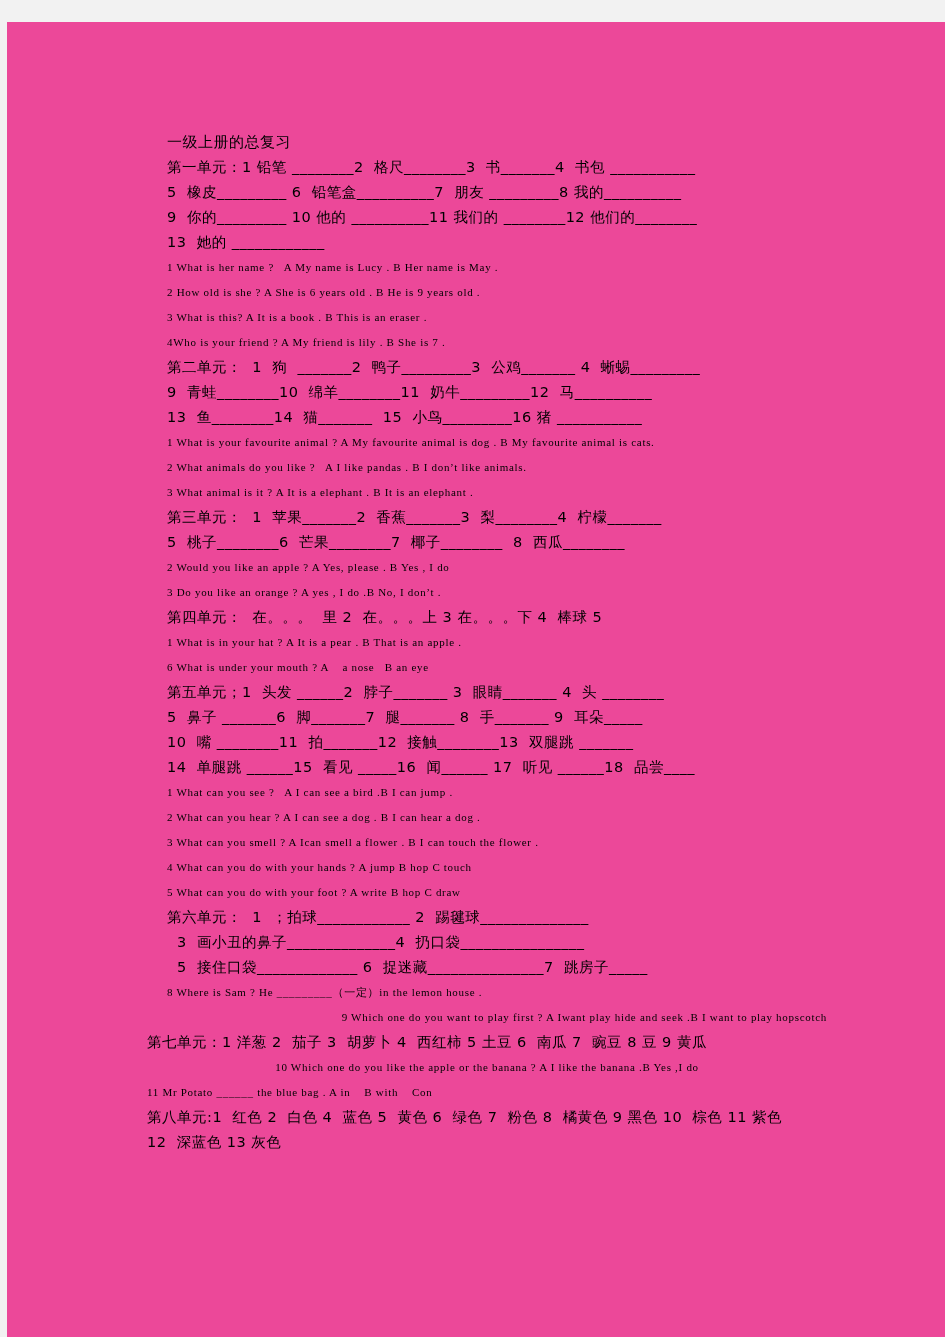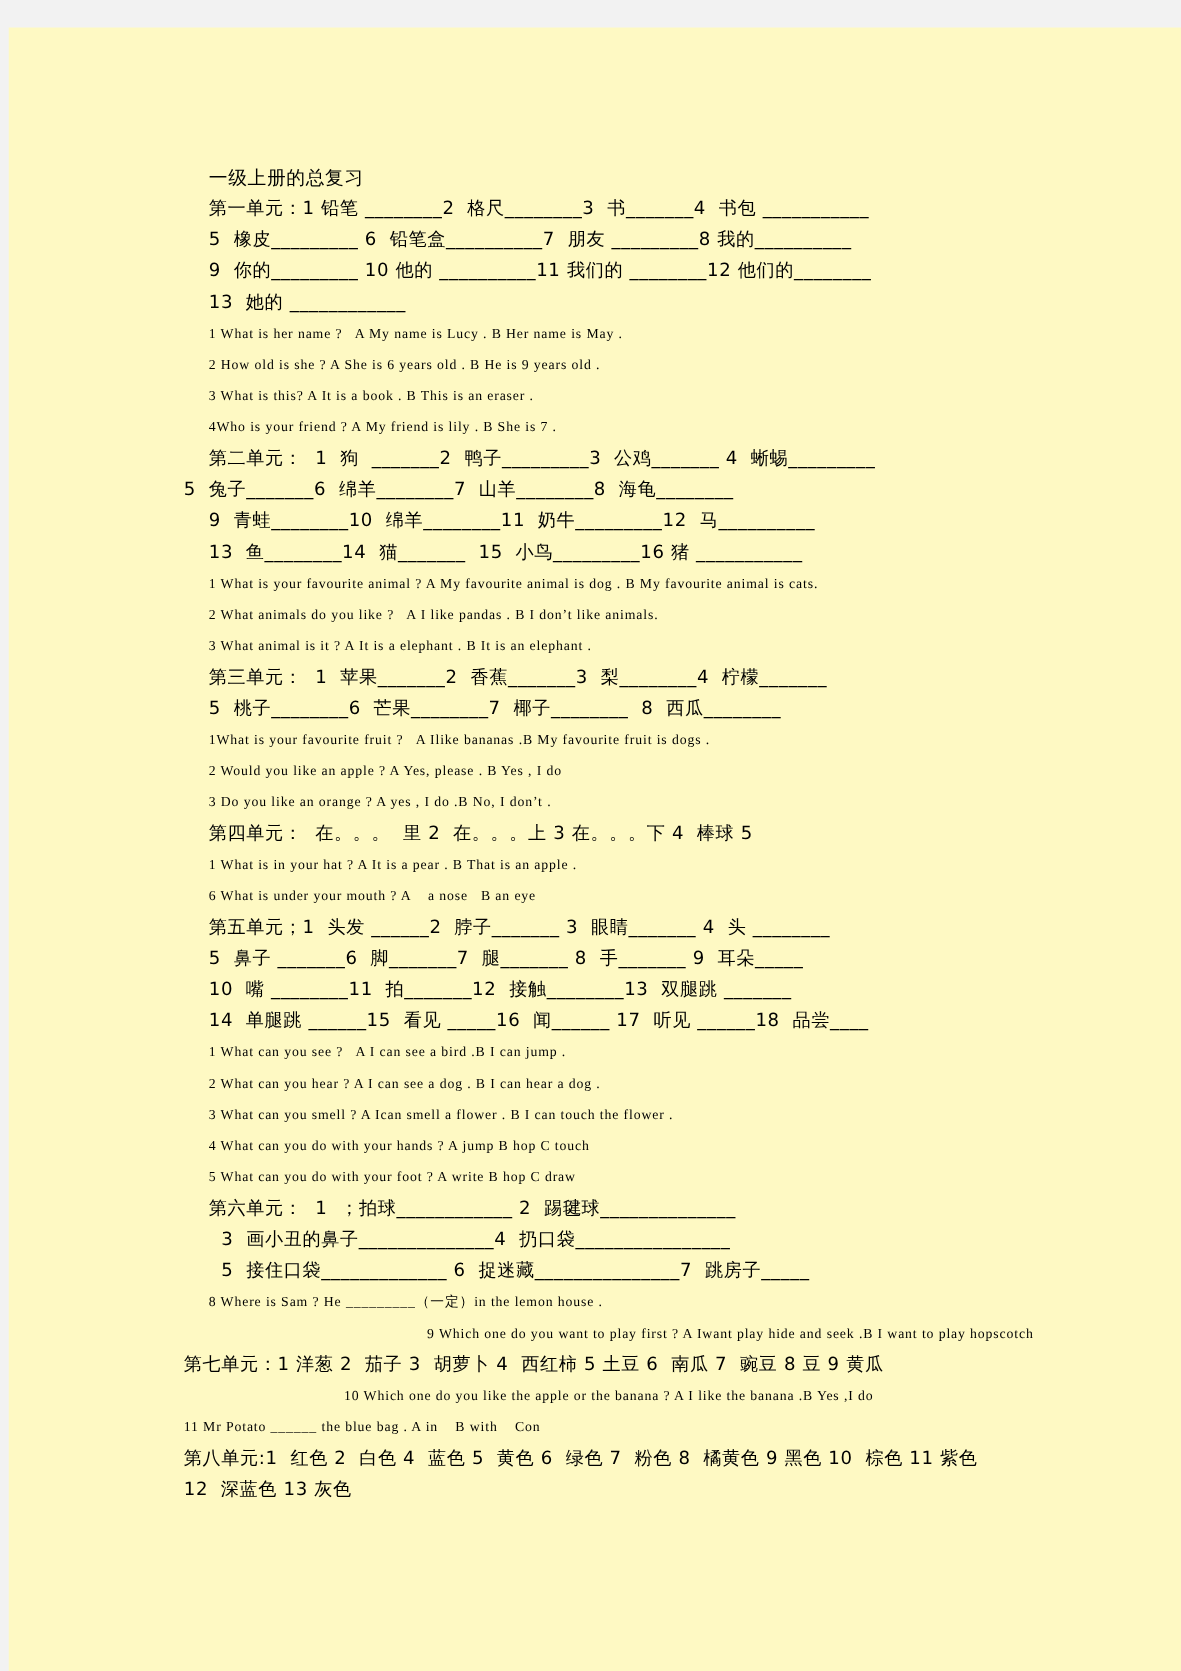--- a/index.html
+++ b/index.html
@@ -12,21 +12,21 @@
     background: #f2f2f2;
     font-family: "Liberation Serif", "DejaVu Serif", serif;
     overflow: hidden;
   }
   #page {
     position: absolute;
     left: 7px;
     top: 22px;
     width: 938px;
     height: 1315px;
-    background: #fef9c3;
+    background: #ec4899;
     box-sizing: border-box;
   }
   #content {
     position: absolute;
     left: 160px;
     top: 108px;
     width: 660px;
   }
   .line {
     font-size: 14.5px;
@@ -54,29 +54,27 @@
       <div class="line cn">一级上册的总复习</div>
       <div class="line cn" style="font-family: &quot;DejaVu Sans&quot;, &quot;Liberation Sans&quot;, sans-serif; font-size: 14.5px;">第一单元：1 铅笔 ________2  格尺________3  书_______4  书包 ___________</div>
       <div class="line cn" style="font-family: &quot;DejaVu Sans&quot;, &quot;Liberation Sans&quot;, sans-serif; font-size: 14.5px;">5  橡皮_________ 6  铅笔盒__________7  朋友 _________8 我的__________</div>
       <div class="line cn" style="font-family: &quot;DejaVu Sans&quot;, &quot;Liberation Sans&quot;, sans-serif; font-size: 14.5px;">9  你的_________ 10 他的 __________11 我们的 ________12 他们的________</div>
       <div class="line cn" style="font-family: &quot;DejaVu Sans&quot;, &quot;Liberation Sans&quot;, sans-serif; font-size: 14.5px;">13  她的 ____________</div>
       <div class="line en">1 What is her name ?   A My name is Lucy . B Her name is May .</div>
       <div class="line en">2 How old is she ? A She is 6 years old . B He is 9 years old .</div>
       <div class="line en">3 What is this? A It is a book . B This is an eraser .</div>
       <div class="line en">4Who is your friend ? A My friend is lily . B She is 7 .</div>
       <div class="line cn" style="font-family: &quot;DejaVu Sans&quot;, &quot;Liberation Sans&quot;, sans-serif; font-size: 14.5px;">第二单元：  1  狗  _______2  鸭子_________3  公鸡_______ 4  蜥蜴_________</div>
-      <div class="line cn" style="margin-left: -20px; font-family: &quot;DejaVu Sans&quot;, &quot;Liberation Sans&quot;, sans-serif; font-size: 14.5px;">5  兔子_______6  绵羊________7  山羊________8  海龟________</div>
       <div class="line cn" style="font-family: &quot;DejaVu Sans&quot;, &quot;Liberation Sans&quot;, sans-serif; font-size: 14.5px;">9  青蛙________10  绵羊________11  奶牛_________12  马__________</div>
       <div class="line cn" style="font-family: &quot;DejaVu Sans&quot;, &quot;Liberation Sans&quot;, sans-serif; font-size: 14.5px;">13  鱼________14  猫_______  15  小鸟_________16 猪 ___________</div>
       <div class="line en">1 What is your favourite animal ? A My favourite animal is dog . B My favourite animal is cats.</div>
       <div class="line en">2 What animals do you like ?   A I like pandas . B I don’t like animals.</div>
       <div class="line en">3 What animal is it ? A It is a elephant . B It is an elephant .</div>
       <div class="line cn" style="font-family: &quot;DejaVu Sans&quot;, &quot;Liberation Sans&quot;, sans-serif; font-size: 14.5px;">第三单元：  1  苹果_______2  香蕉_______3  梨________4  柠檬_______</div>
       <div class="line cn" style="font-family: &quot;DejaVu Sans&quot;, &quot;Liberation Sans&quot;, sans-serif; font-size: 14.5px;">5  桃子________6  芒果________7  椰子________  8  西瓜________</div>
-      <div class="line en">1What is your favourite fruit ?   A Ilike bananas .B My favourite fruit is dogs .</div>
       <div class="line en">2 Would you like an apple ? A Yes, please . B Yes , I do</div>
       <div class="line en">3 Do you like an orange ? A yes , I do .B No, I don’t .</div>
       <div class="line cn" style="font-family: &quot;DejaVu Sans&quot;, &quot;Liberation Sans&quot;, sans-serif; font-size: 14.5px;">第四单元：  在。。。  里 2  在。。。上 3 在。。。下 4  棒球 5</div>
       <div class="line en">1 What is in your hat ? A It is a pear . B That is an apple .</div>
       <div class="line en">6 What is under your mouth ? A    a nose   B an eye</div>
       <div class="line cn" style="font-family: &quot;DejaVu Sans&quot;, &quot;Liberation Sans&quot;, sans-serif; font-size: 14.5px;">第五单元；1  头发 ______2  脖子_______ 3  眼睛_______ 4  头 ________</div>
       <div class="line cn" style="font-family: &quot;DejaVu Sans&quot;, &quot;Liberation Sans&quot;, sans-serif; font-size: 14.5px;">5  鼻子 _______6  脚_______7  腿_______ 8  手_______ 9  耳朵_____</div>
       <div class="line cn" style="font-family: &quot;DejaVu Sans&quot;, &quot;Liberation Sans&quot;, sans-serif; font-size: 14.5px;">10  嘴 ________11  拍_______12  接触________13  双腿跳 _______</div>
       <div class="line cn" style="font-family: &quot;DejaVu Sans&quot;, &quot;Liberation Sans&quot;, sans-serif; font-size: 14.5px;">14  单腿跳 ______15  看见 _____16  闻______ 17  听见 ______18  品尝____</div>
       <div class="line en">1 What can you see ?   A I can see a bird .B I can jump .</div>

